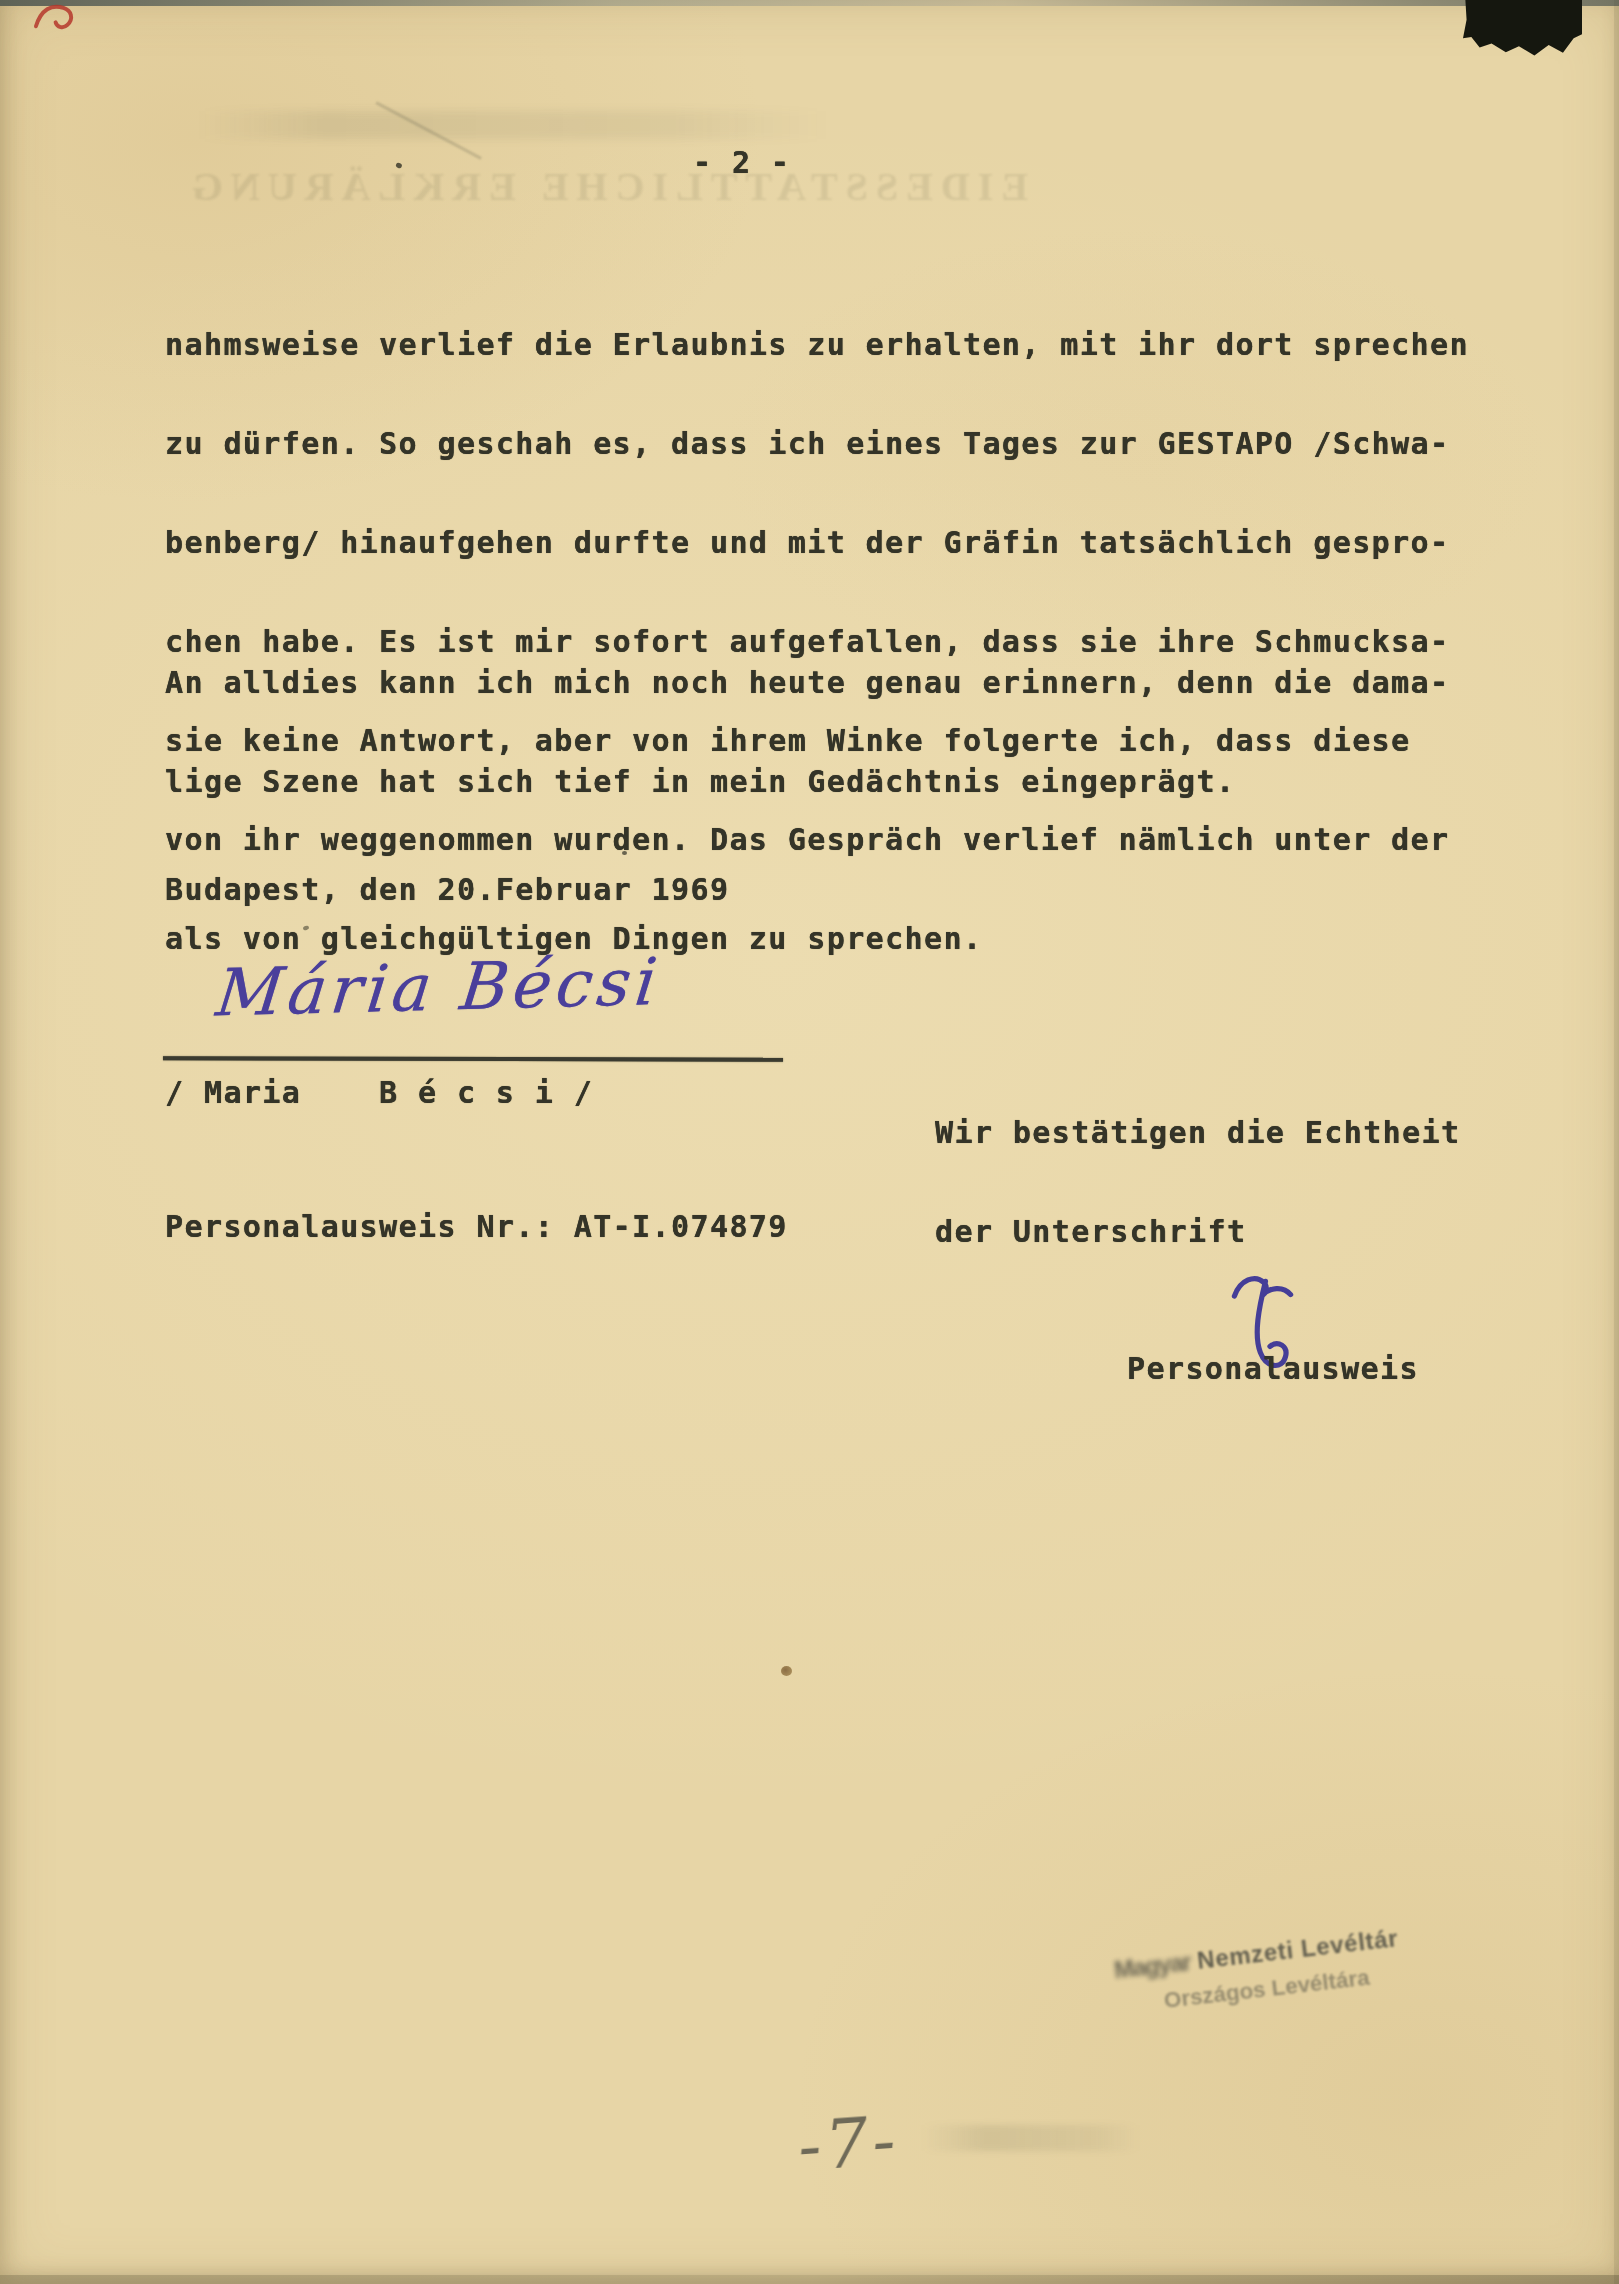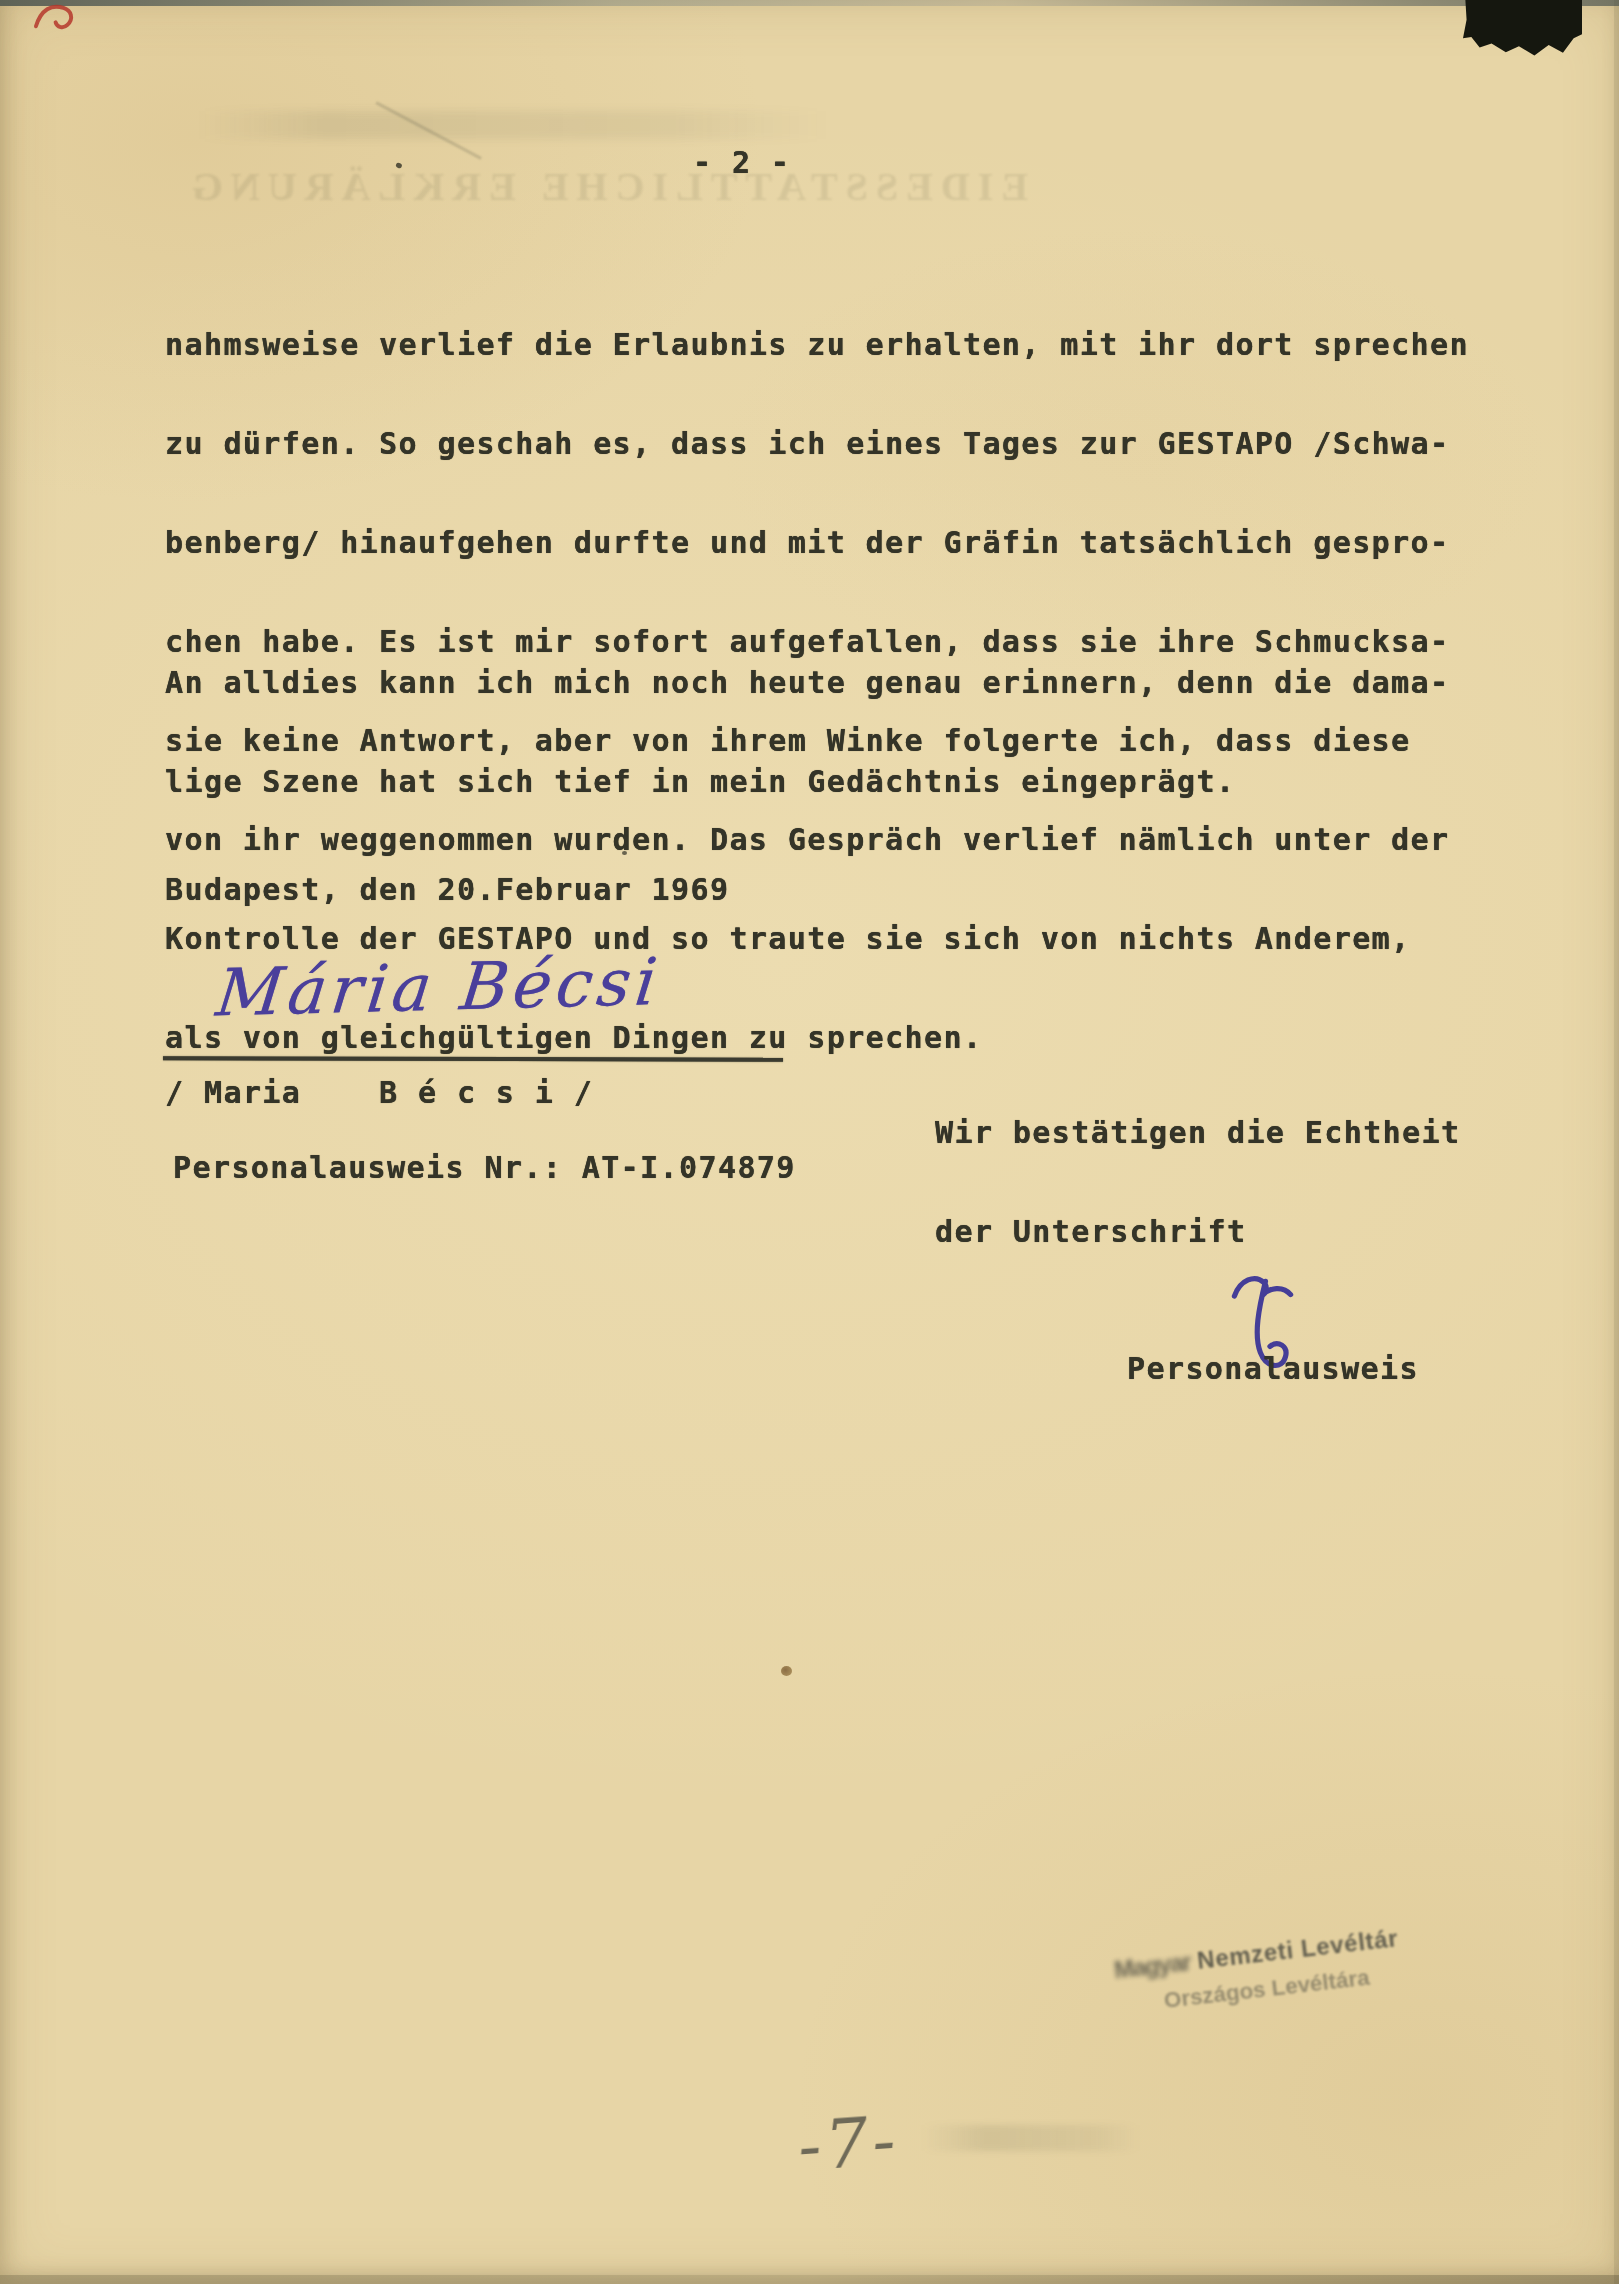--- a/index.html
+++ b/index.html
@@ -50,21 +50,21 @@
     font-size:30px;line-height:33px;letter-spacing:1.4px;
     color:#343428;
     text-shadow:0 0 0.7px rgba(44,44,32,.85), 0.3px 0.3px 0.4px rgba(44,44,32,.45);
     white-space:pre;
   }
   .pageno{left:693px;top:146px;}
   .para1{left:165px;top:262px;}
   .para2{left:165px;top:600px;}
   .dateline{left:165px;top:873px;}
   .sig-typed{left:165px;top:1076px;}
-  .id-line{left:165px;top:1151px;margin-left:8px;}
+  .id-line{left:165px;top:1210px;}
   .attest{left:935px;top:1050px;}
   .attest-title{left:1127px;top:1352px;}
 
   
   .sig-hand{
     position:absolute;left:217px;top:949px;width:500px;
     font-family:"DejaVu Serif", serif;font-style:italic;
     font-size:65px;letter-spacing:4.6px;color:#4a3f9b;
     transform:rotate(-1.5deg) skewX(-8deg);
     text-shadow:0 0 0.7px rgba(74,63,155,.8);
@@ -130,21 +130,20 @@
 
   <div class="typed pageno">- 2 -</div>
 
   <div class="typed para1">
     <div>nahmsweise verlief die Erlaubnis zu erhalten, mit ihr dort sprechen</div>
     <div>zu dürfen. So geschah es, dass ich eines Tages zur GESTAPO /Schwa-</div>
     <div>benberg/ hinaufgehen durfte und mit der Gräfin tatsächlich gespro-</div>
     <div>chen habe. Es ist mir sofort aufgefallen, dass sie ihre Schmucksa-</div>
     <div>sie keine Antwort, aber von ihrem Winke folgerte ich, dass diese</div>
     <div>von ihr weggenommen wurden. Das Gespräch verlief nämlich unter der</div>
-    <div>Kontrolle der GESTAPO und so traute sie sich von nichts Anderem,</div>
     <div>als von gleichgültigen Dingen zu sprechen.</div>
   </div>
 
   <div class="typed para2">
     <div>An alldies kann ich mich noch heute genau erinnern, denn die dama-</div>
     <div>lige Szene hat sich tief in mein Gedächtnis eingeprägt.</div>
   </div>
 
   <div class="typed dateline">Budapest, den 20.Februar 1969</div>
 

